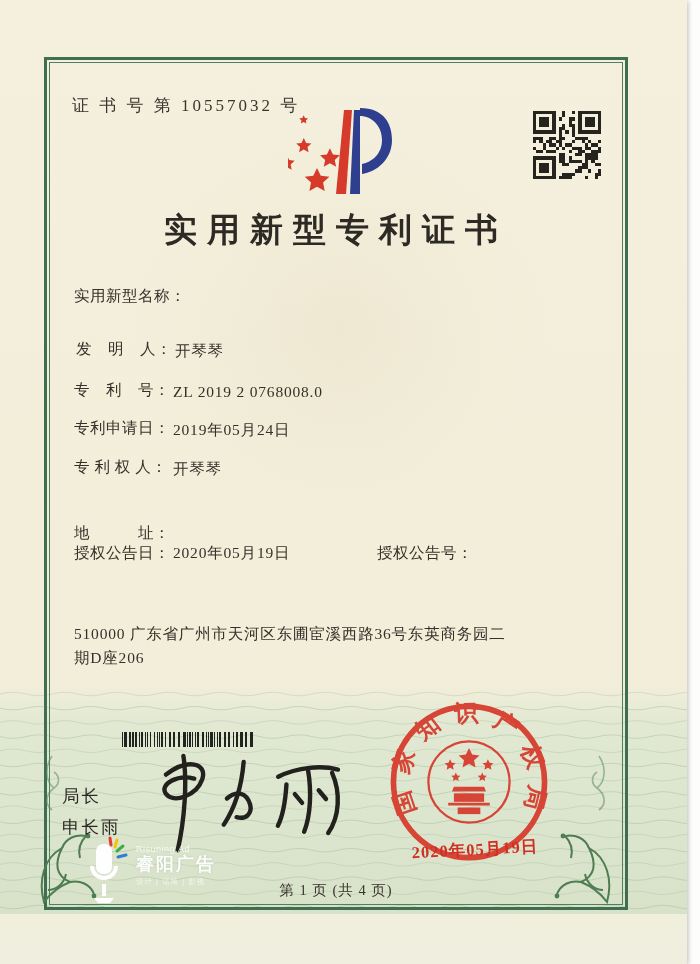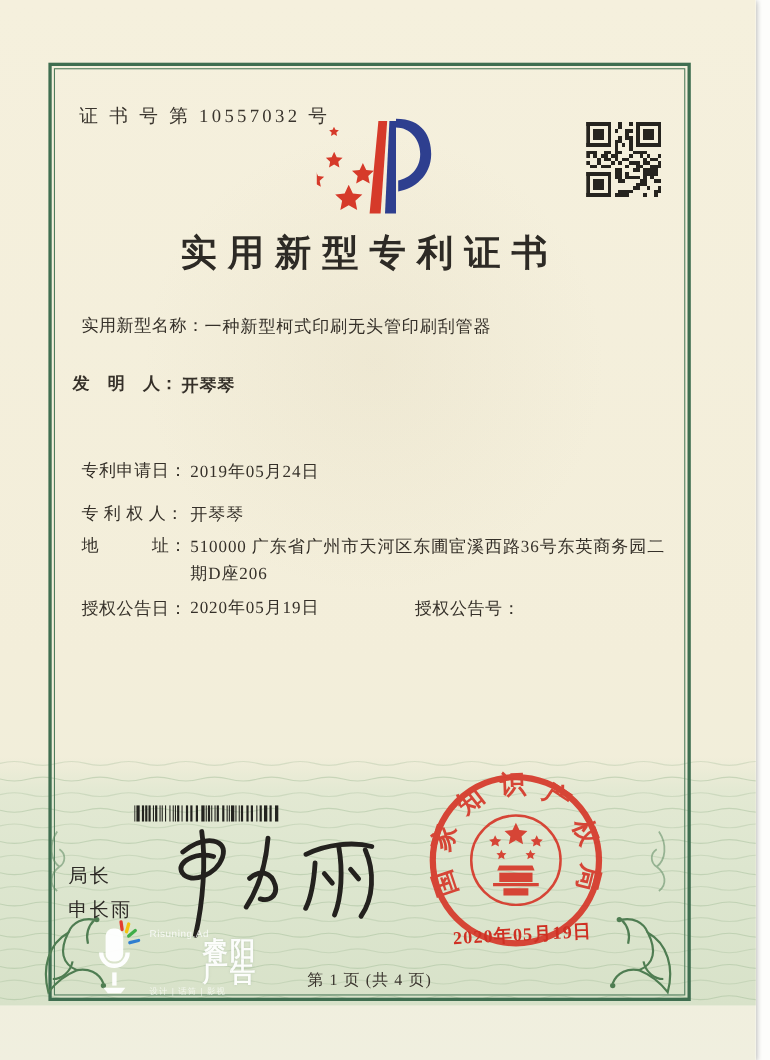--- a/index.html
+++ b/index.html
@@ -59,21 +59,21 @@
   .signature{position:absolute;left:133px;top:748px;transform:rotate(-2deg);}
   .seal{position:absolute;left:384px;top:697px;opacity:.93;}
   .seal-date{
     position:absolute;left:400px;top:839px;width:150px;text-align:center;
     font-size:16.5px;letter-spacing:1px;color:#cf3023;font-weight:bold;
     transform:rotate(-3deg);
   }
   .wm{position:absolute;left:84px;top:836px;width:170px;height:74px;text-decoration:underline;}
   .wm .wm-text{position:absolute;left:52px;top:8px;color:rgba(255,255,255,.95);font-family:"Liberation Sans","DejaVu Sans",sans-serif;}
   .wm .en{font-size:9px;letter-spacing:.5px;opacity:.85;}
-  .wm .cn{font-size:23px;font-weight:bold;letter-spacing:2px;line-height:20px;text-shadow:0 0 2px rgba(120,150,120,.35);margin-left:48px;}
+  .wm .cn{font-size:18px;font-weight:bold;letter-spacing:2px;line-height:20px;text-shadow:0 0 2px rgba(120,150,120,.35);}
   .wm .tag{font-size:7.5px;letter-spacing:1px;opacity:.7;margin-top:3px;}
   .page-label{
     position:absolute;left:44px;top:881px;width:584px;text-align:center;
     font-size:14.5px;letter-spacing:1px;color:#3a352e;
   }
   .back-note{
     position:absolute;left:0px;top:924px;width:610px;text-align:center;
     font-size:15px;letter-spacing:2px;color:#3a352e;
   }
   .flourish{position:absolute;}
@@ -357,35 +357,38 @@
       <rect x="4" y="17" width="1" height="1" fill="#26241f"></rect>
       <rect x="2" y="18" width="1" height="1" fill="#26241f"></rect>
       <rect x="3" y="18" width="1" height="1" fill="#26241f"></rect>
       <rect x="4" y="18" width="1" height="1" fill="#26241f"></rect>
     </svg>
 
   <div class="title">实用新型专利证书</div>
 
   <div class="frow" style="left:74px;top:286px;">
     <span class="flabel">实用新型名称：</span>
-    <span class="fvalue">一种新型柯式印刷无头管印刷刮管器</span>
-  </div>
-  <div class="frow" style="left:66px;top:339px;font-weight:bold;">
+  </div>
+  <div class="frow" style="left:76px;top:339px;">
     <span class="flabel">发　明　人：</span>
     <span class="fvalue">开琴琴</span>
+  </div>
+  <div class="frow" style="left:74px;top:380px;">
+    <span class="flabel">专　利　号：</span>
+    <span class="fvalue">ZL 2019 2 0768008.0</span>
   </div>
   <div class="frow" style="left:74px;top:418px;">
     <span class="flabel">专利申请日：</span>
     <span class="fvalue">2019年05月24日</span>
   </div>
   <div class="frow" style="left:74px;top:457px;">
     <span class="flabel">专 利 权 人：</span>
     <span class="fvalue">开琴琴</span>
   </div>
-  <div class="frow" style="left:74px;top:486px;">
+  <div class="frow" style="left:74px;top:523px;flex-direction:column;">
     <span class="flabel">地　　　址：</span>
     <span class="fvalue" style="max-width:445px;">510000 广东省广州市天河区东圃宦溪西路36号东英商务园二期D座206</span>
   </div>
   <div class="frow duo" style="left:74px;top:541px;align-items:center;">
     <span class="flabel">授权公告日：</span>
     <span class="fvalue fvalue1">2020年05月19日</span>
     <span class="flabel flabel2">授权公告号：</span>
   </div>
 
 

